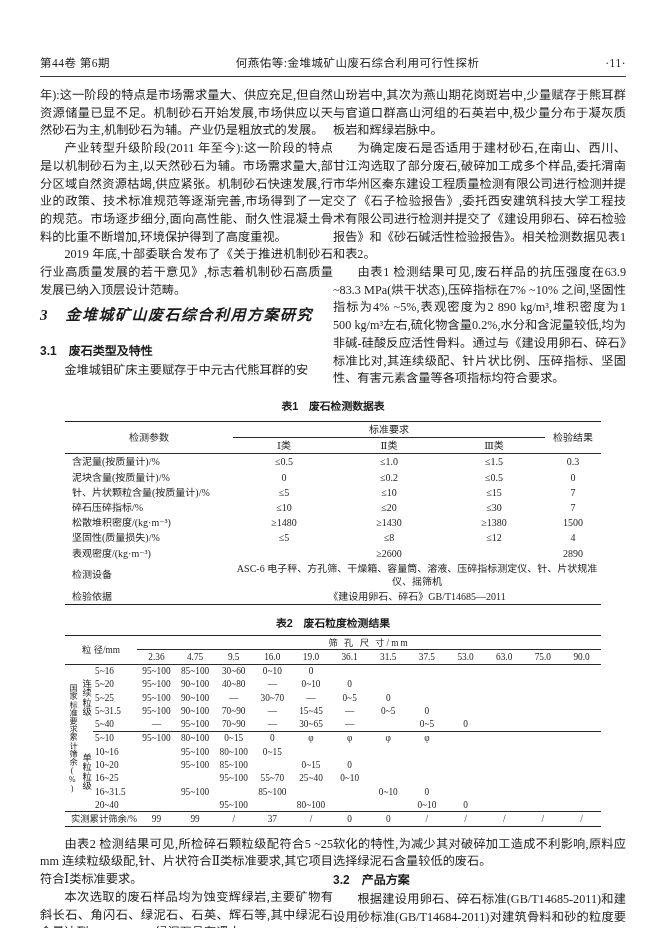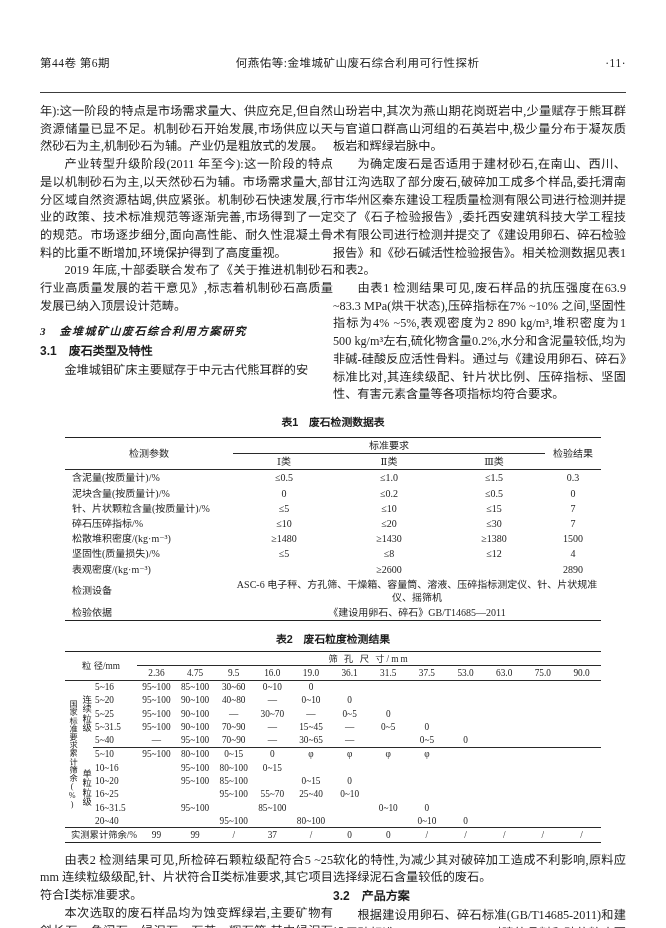--- a/index.html
+++ b/index.html
@@ -5,29 +5,29 @@
   html,body{margin:0;padding:0;}
   body{
     width:666px;height:928px;background:#ffffff;color:#1d1d1d;
     font-family:"Liberation Serif","DejaVu Serif",serif;
     overflow:hidden;
   }
   .page{box-sizing:border-box;height:100%;padding:54px 40px 0 40px;overflow:hidden;}
 
   
   .jheader{display:flex;justify-content:space-between;align-items:baseline;
-    font-size:11.5px;letter-spacing:0.5px;padding-bottom:22px;border-bottom:1px solid #3c3c3c;}
+    font-size:11.5px;letter-spacing:0.5px;padding-bottom:6px;border-bottom:1px solid #3c3c3c;}
 
   
   .cols{display:flex;margin-top:10px;}
   .col{flex:1;font-size:12.2px;line-height:17.7px;text-align:justify;}
   .col p{margin:0;}
   .col p.ind{text-indent:2em;}
-  .sec-h{font-size:11px;font-weight:bold;font-style:italic;letter-spacing:1.5px;
-    margin:8px 0 2px 0;font-family:"Liberation Serif","DejaVu Serif",serif;}
+  .sec-h{font-size:15px;font-weight:bold;font-style:italic;letter-spacing:1.5px;
+    margin:8px 0 18px 0;font-family:"Liberation Serif","DejaVu Serif",serif;}
   .sub-h{font-size:12px;font-weight:bold;margin:1px 0 1px 0;
     font-family:"Liberation Sans","DejaVu Sans",sans-serif;}
 
   
   .tcap{text-align:center;font-weight:bold;font-size:10.8px;
     font-family:"Liberation Sans","DejaVu Sans",sans-serif;margin:9px 0 5px 0;}
 
   
   table{border-collapse:collapse;table-layout:fixed;}
   .t1{width:536px;margin:8px 25px;border-top:1.4px solid #222;border-bottom:1.4px solid #222;

